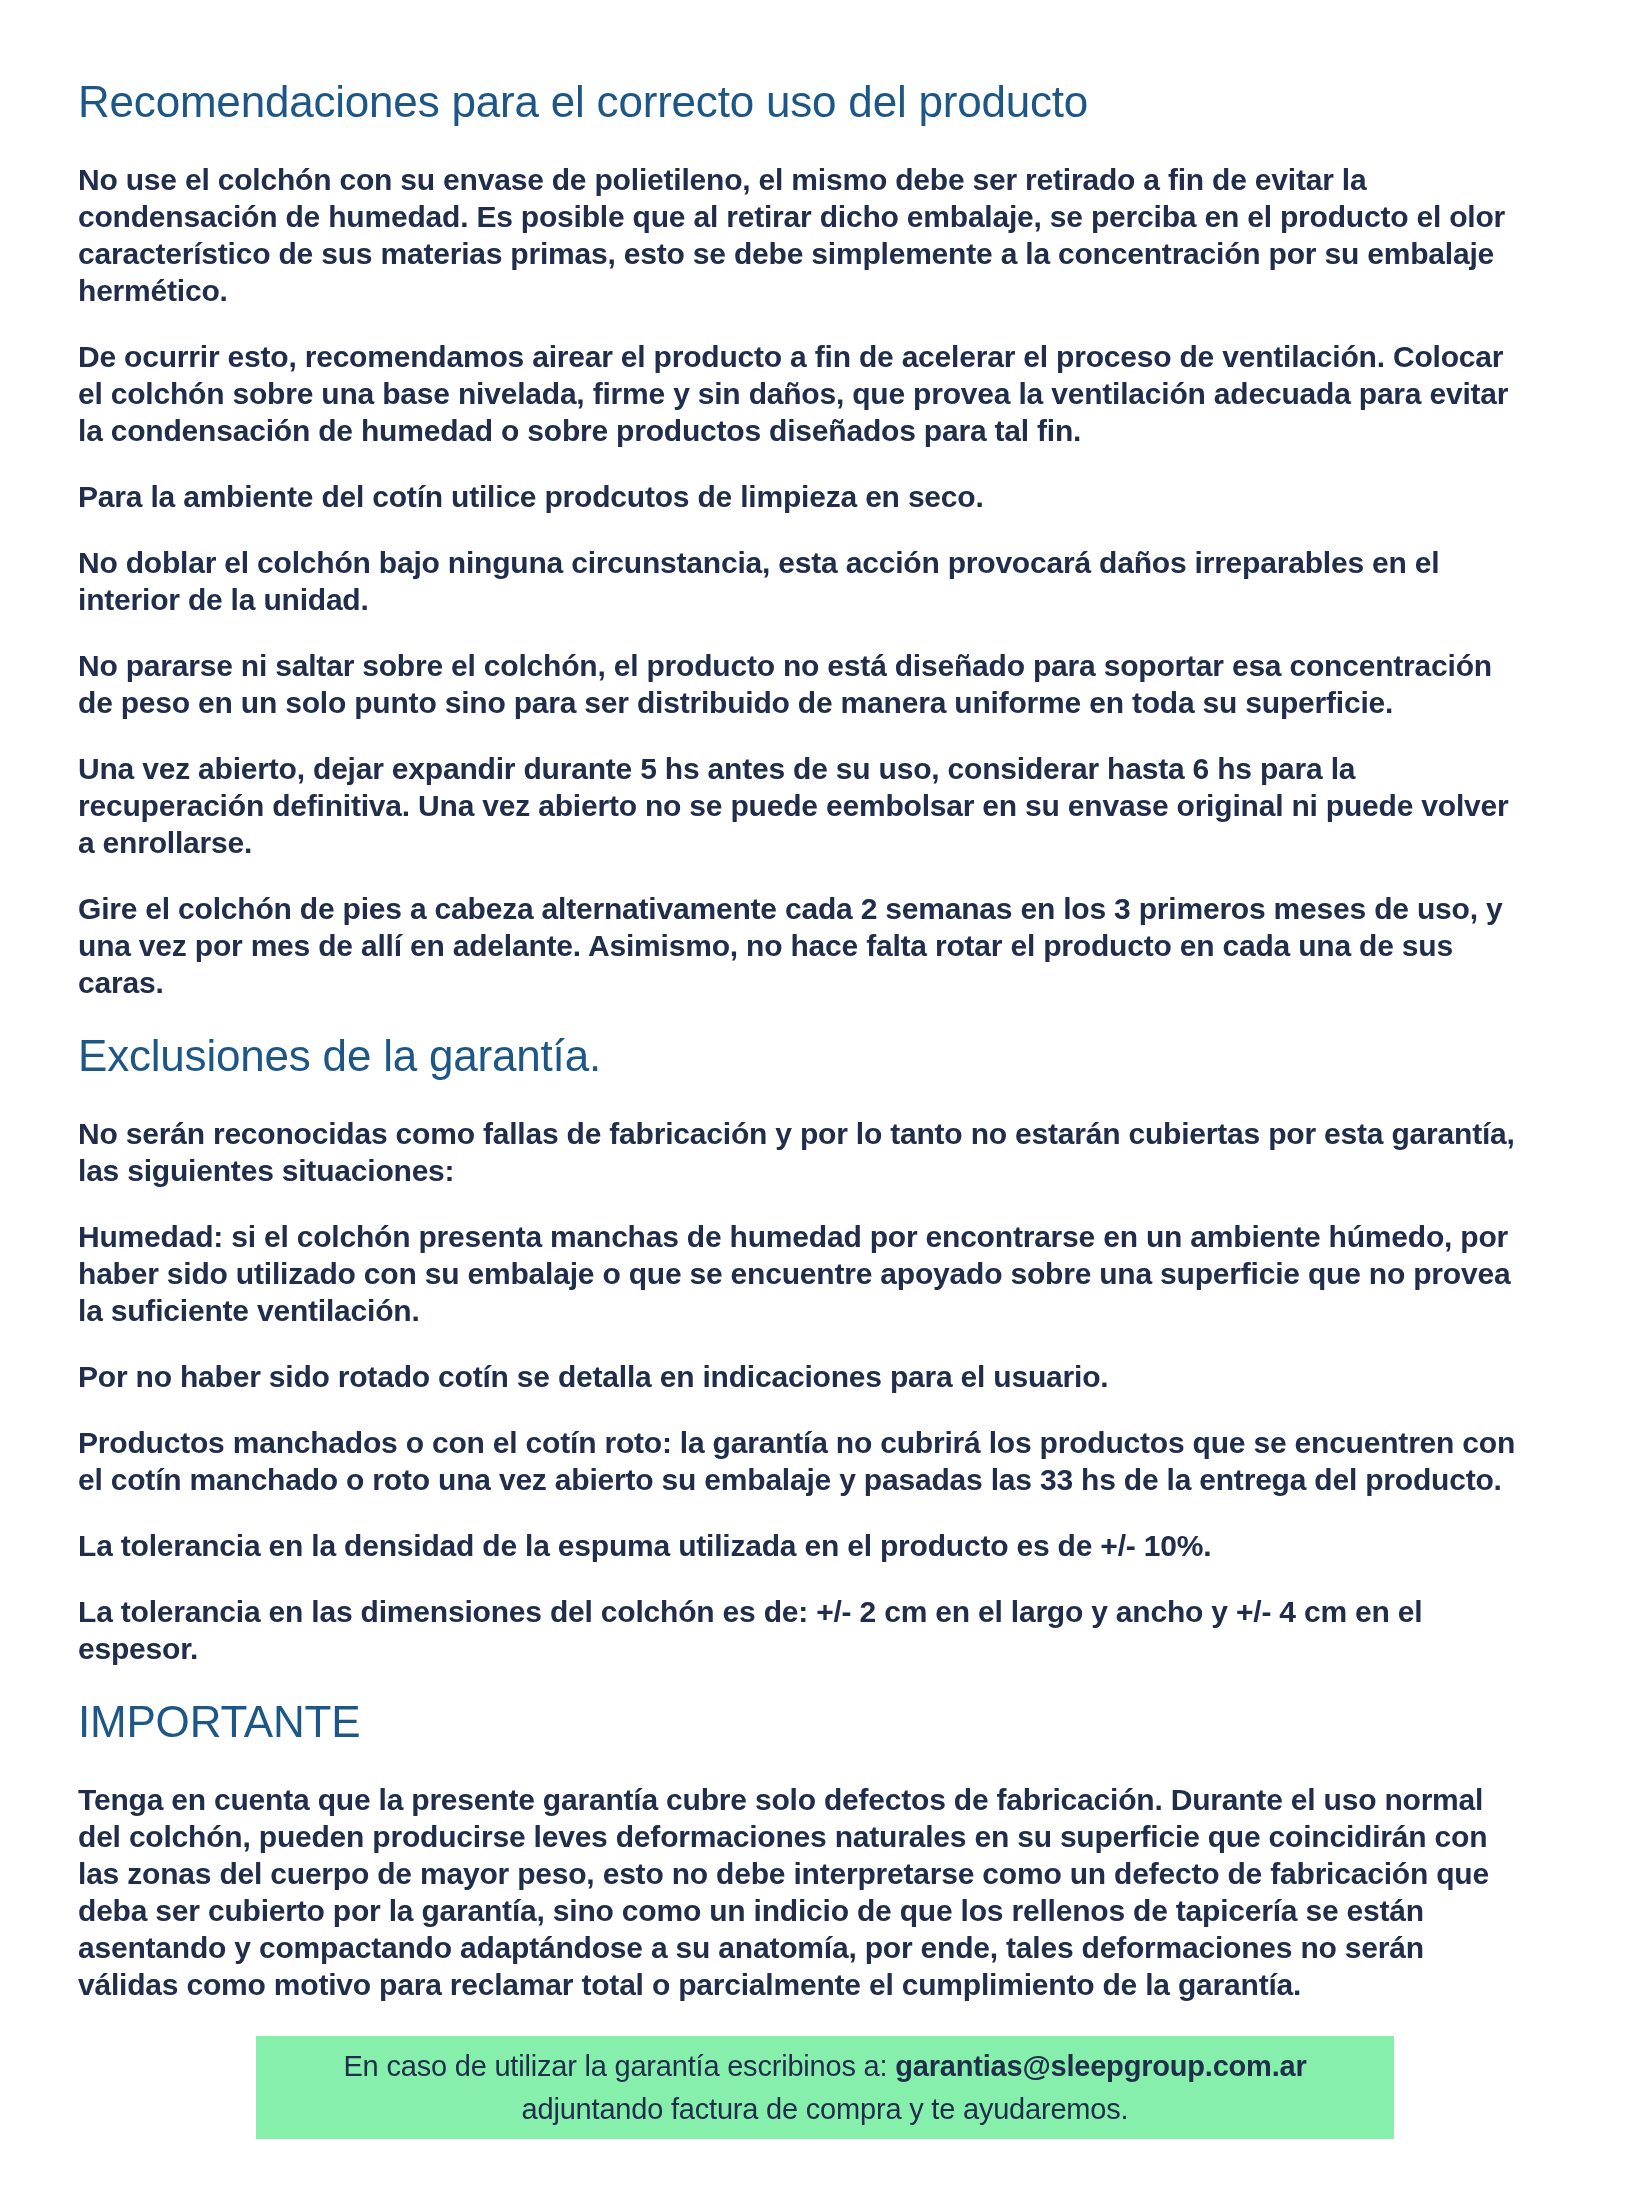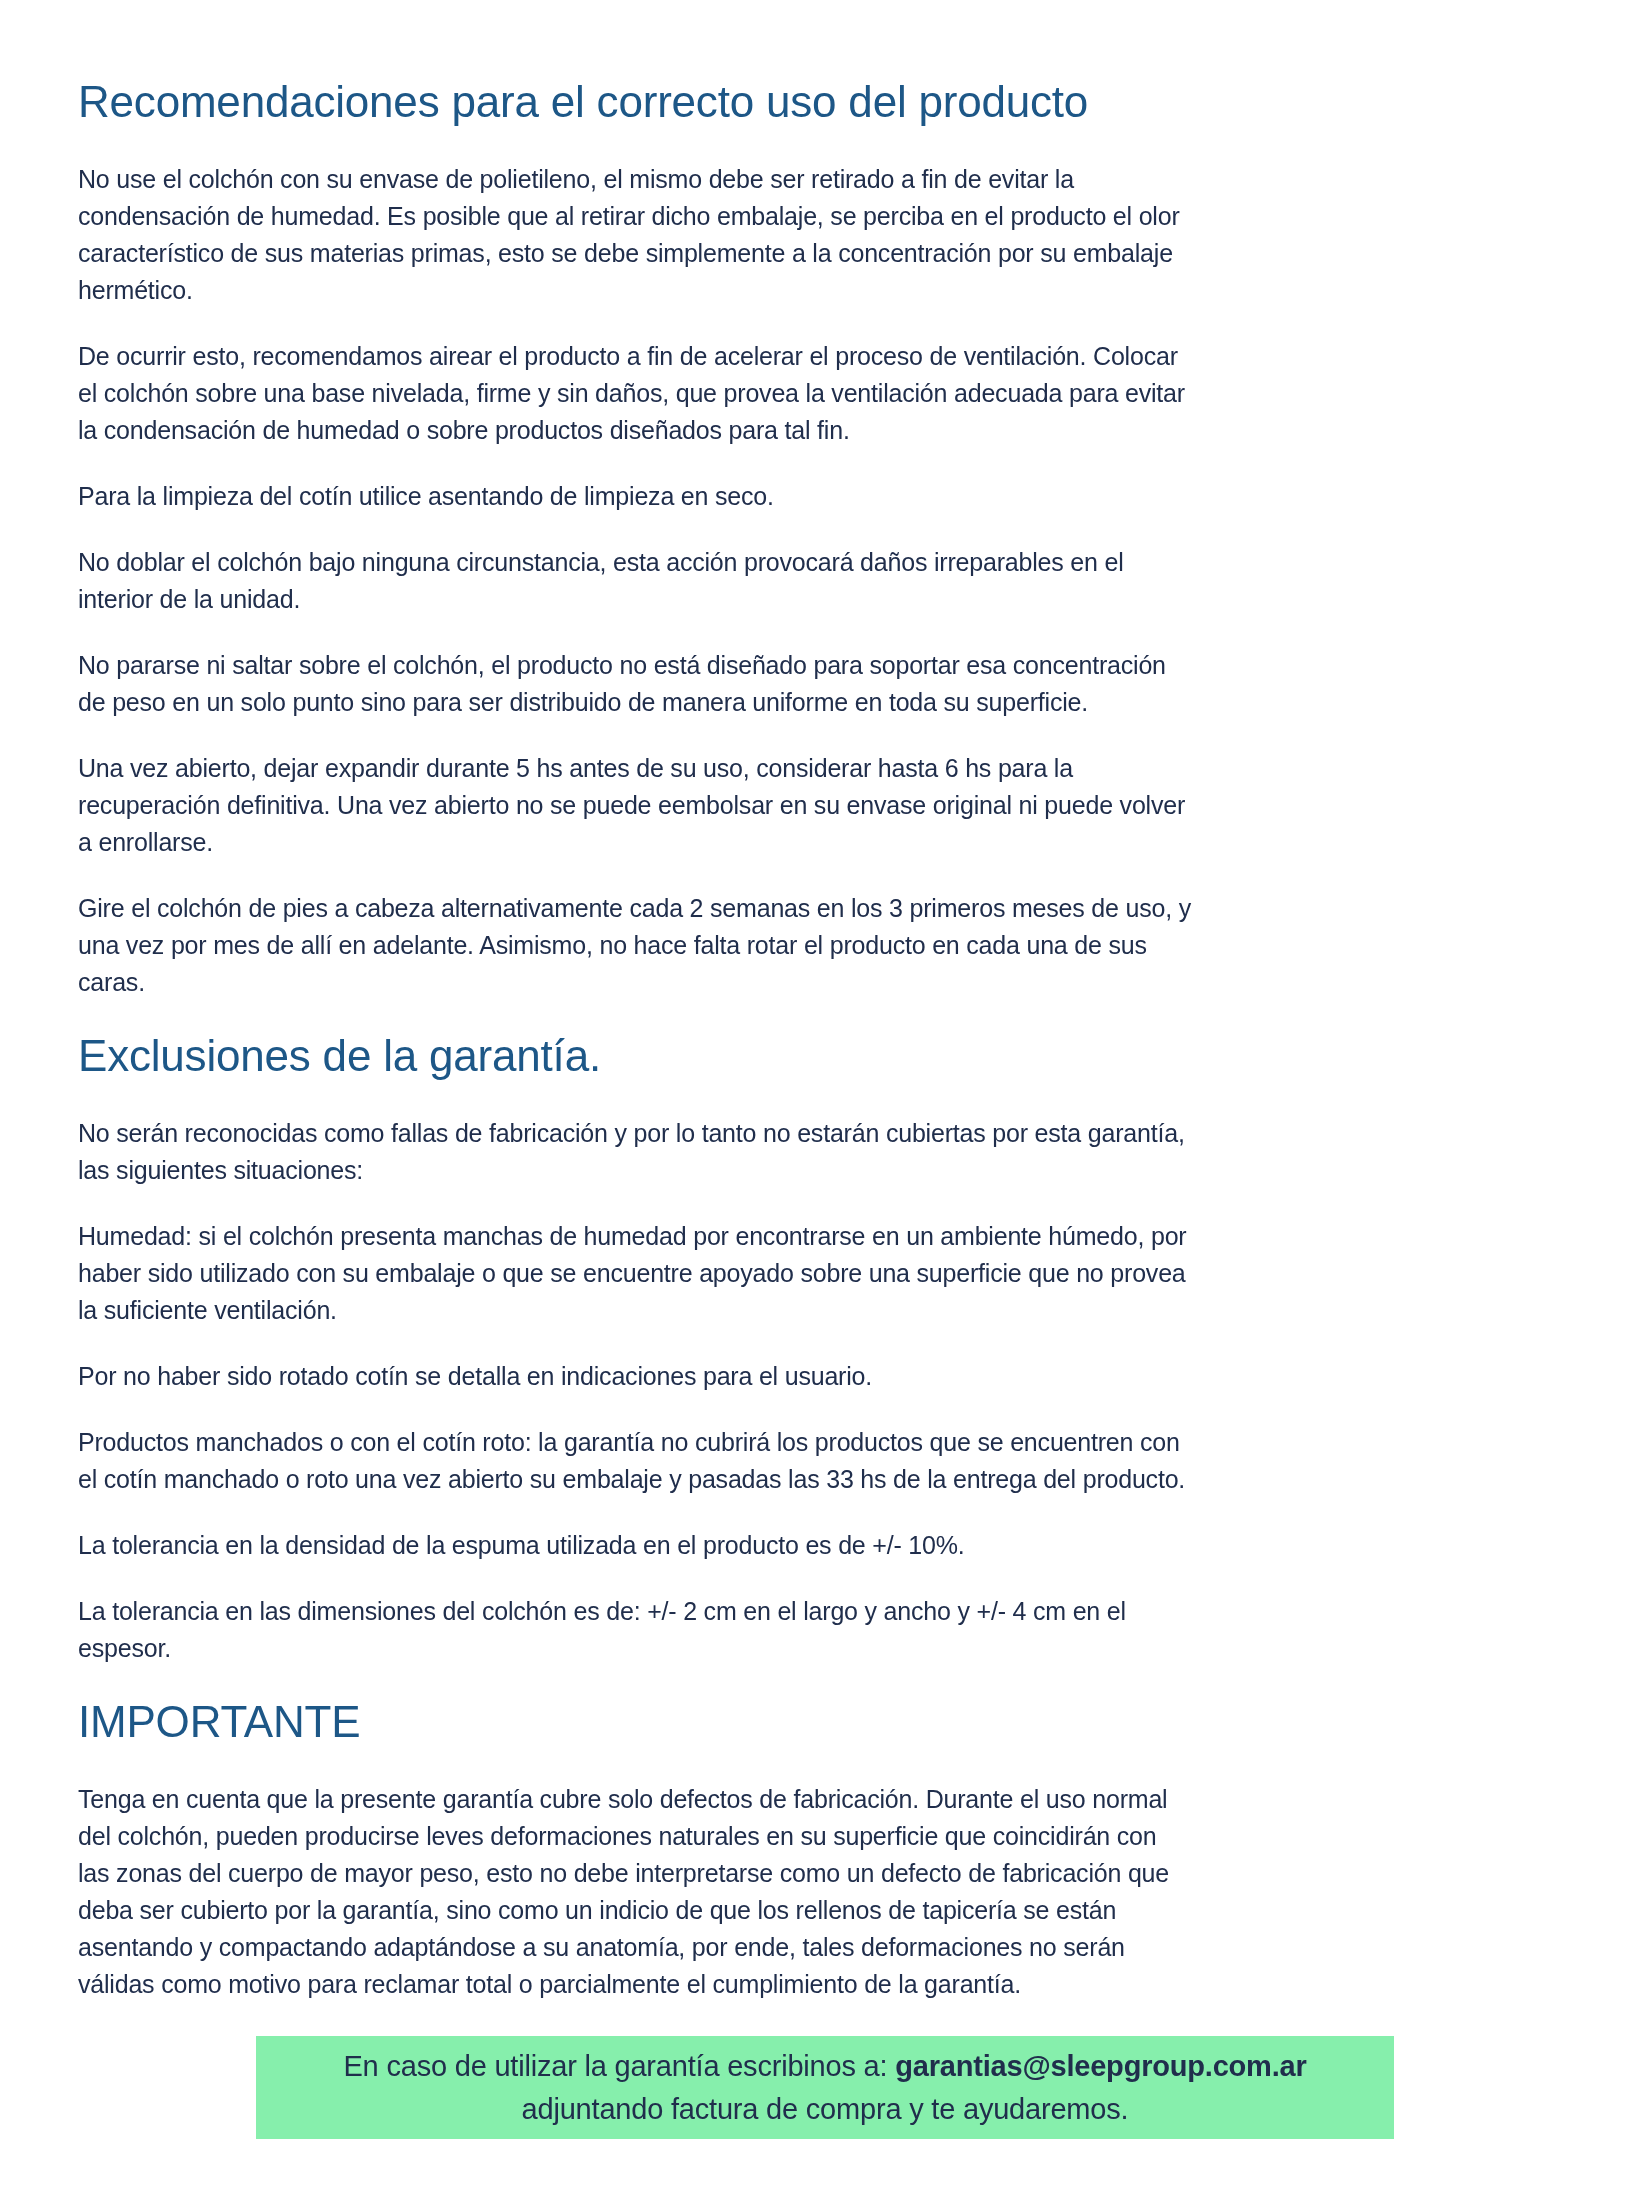--- a/index.html
+++ b/index.html
@@ -25,23 +25,23 @@
     line-height: 52px;
     font-weight: 500;
     color: #1d5787;
     margin: 0 0 33px 0;
     letter-spacing: -0.2px;
   }
   .doc-heading.spaced-top {
     margin-top: 27px;
   }
   .body-par {
-    font-size: 25px;
+    font-size: 30px;
     line-height: 37px;
-    font-weight: 400;
+    font-weight: 700;
     margin: 11px 0 29px 0;
     white-space: pre-line;
     letter-spacing: -0.2px;
   }
   .note {
     box-sizing: border-box;
     width: 1138px;
     margin: 33px auto 0 auto;
     background: #86efac;
     padding: 8.7px 19.4px;
@@ -61,21 +61,21 @@
 
   <h1 class="doc-heading">Recomendaciones para el correcto uso del producto</h1>
 
   <p class="body-par">No use el colchón con su envase de polietileno, el mismo debe ser retirado a fin de evitar la
 condensación de humedad. Es posible que al retirar dicho embalaje, se perciba en el producto el olor
 característico de sus materias primas, esto se debe simplemente a la concentración por su embalaje
 hermético.</p>
   <p class="body-par">De ocurrir esto, recomendamos airear el producto a fin de acelerar el proceso de ventilación. Colocar
 el colchón sobre una base nivelada, firme y sin daños, que provea la ventilación adecuada para evitar
 la condensación de humedad o sobre productos diseñados para tal fin.</p>
-  <p class="body-par">Para la limpieza del cotín utilice asentando de limpieza en seco.</p>
+  <p class="body-par">Para la ambiente del cotín utilice prodcutos de limpieza en seco.</p>
   <p class="body-par">No doblar el colchón bajo ninguna circunstancia, esta acción provocará daños irreparables en el
 interior de la unidad.</p>
   <p class="body-par">No pararse ni saltar sobre el colchón, el producto no está diseñado para soportar esa concentración
 de peso en un solo punto sino para ser distribuido de manera uniforme en toda su superficie.</p>
   <p class="body-par">Una vez abierto, dejar expandir durante 5 hs antes de su uso, considerar hasta 6 hs para la
 recuperación definitiva. Una vez abierto no se puede eembolsar en su envase original ni puede volver
 a enrollarse.</p>
   <p class="body-par">Gire el colchón de pies a cabeza alternativamente cada 2 semanas en los 3 primeros meses de uso, y
 una vez por mes de allí en adelante. Asimismo, no hace falta rotar el producto en cada una de sus
 caras.</p>

